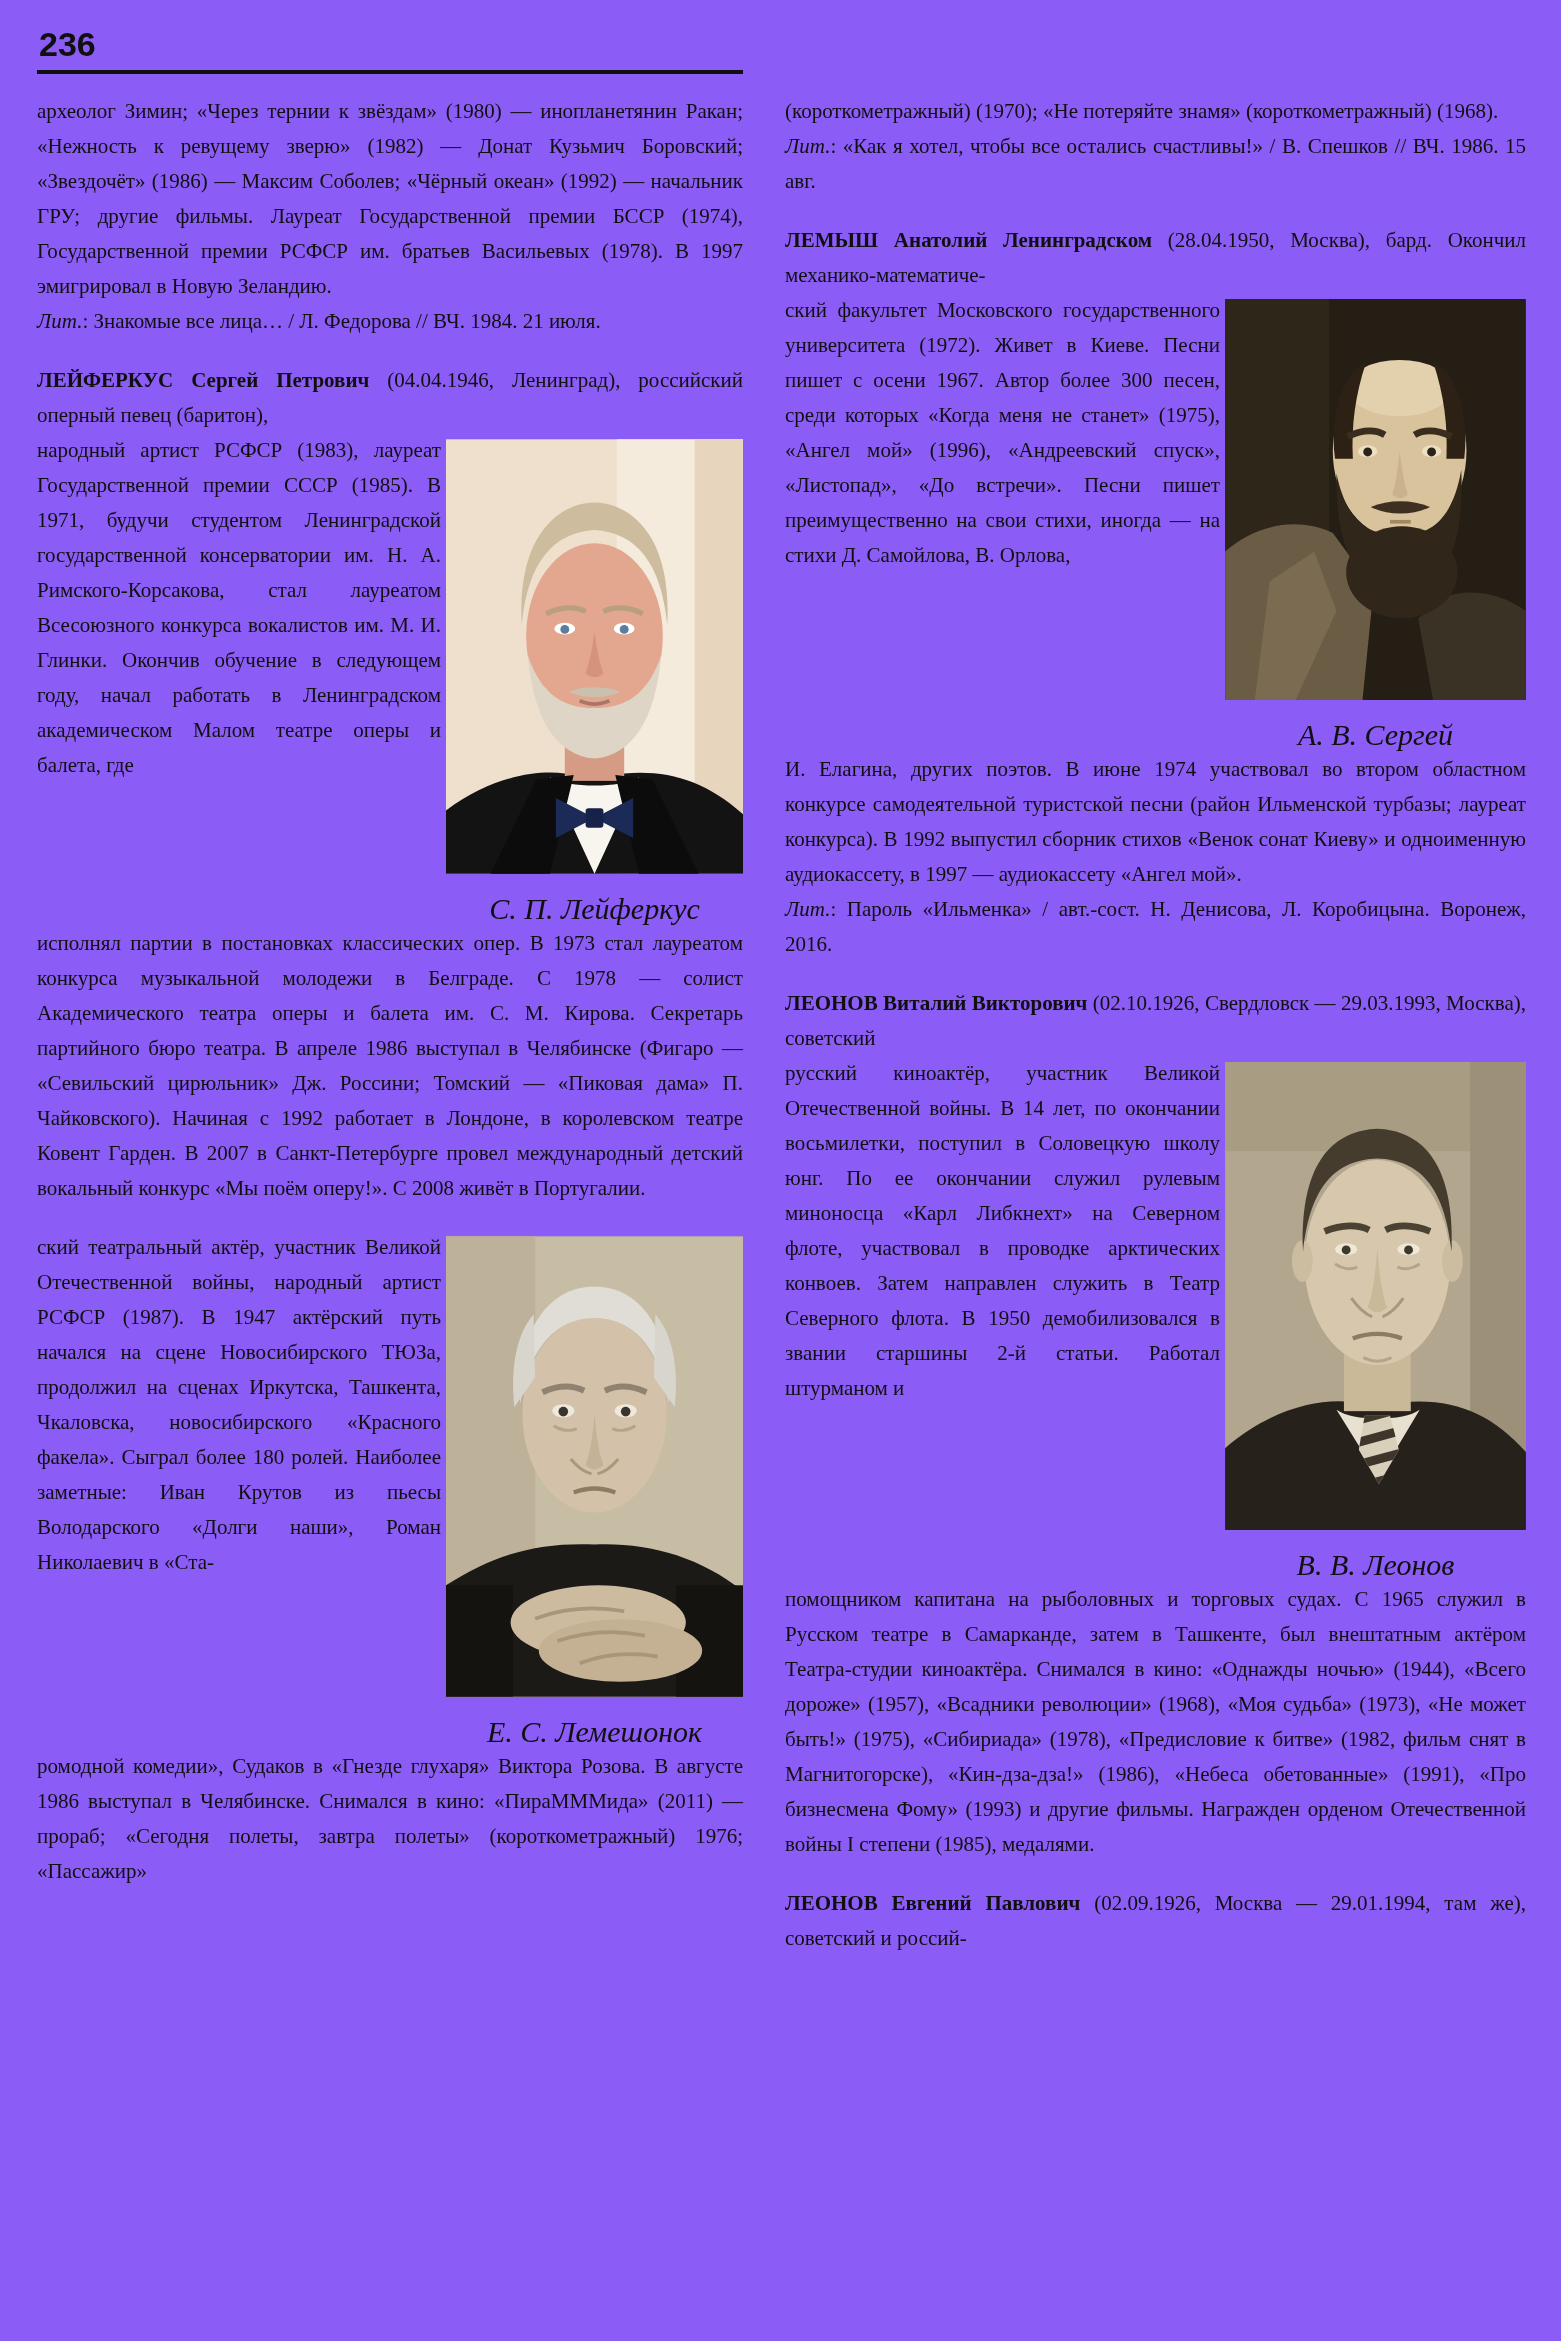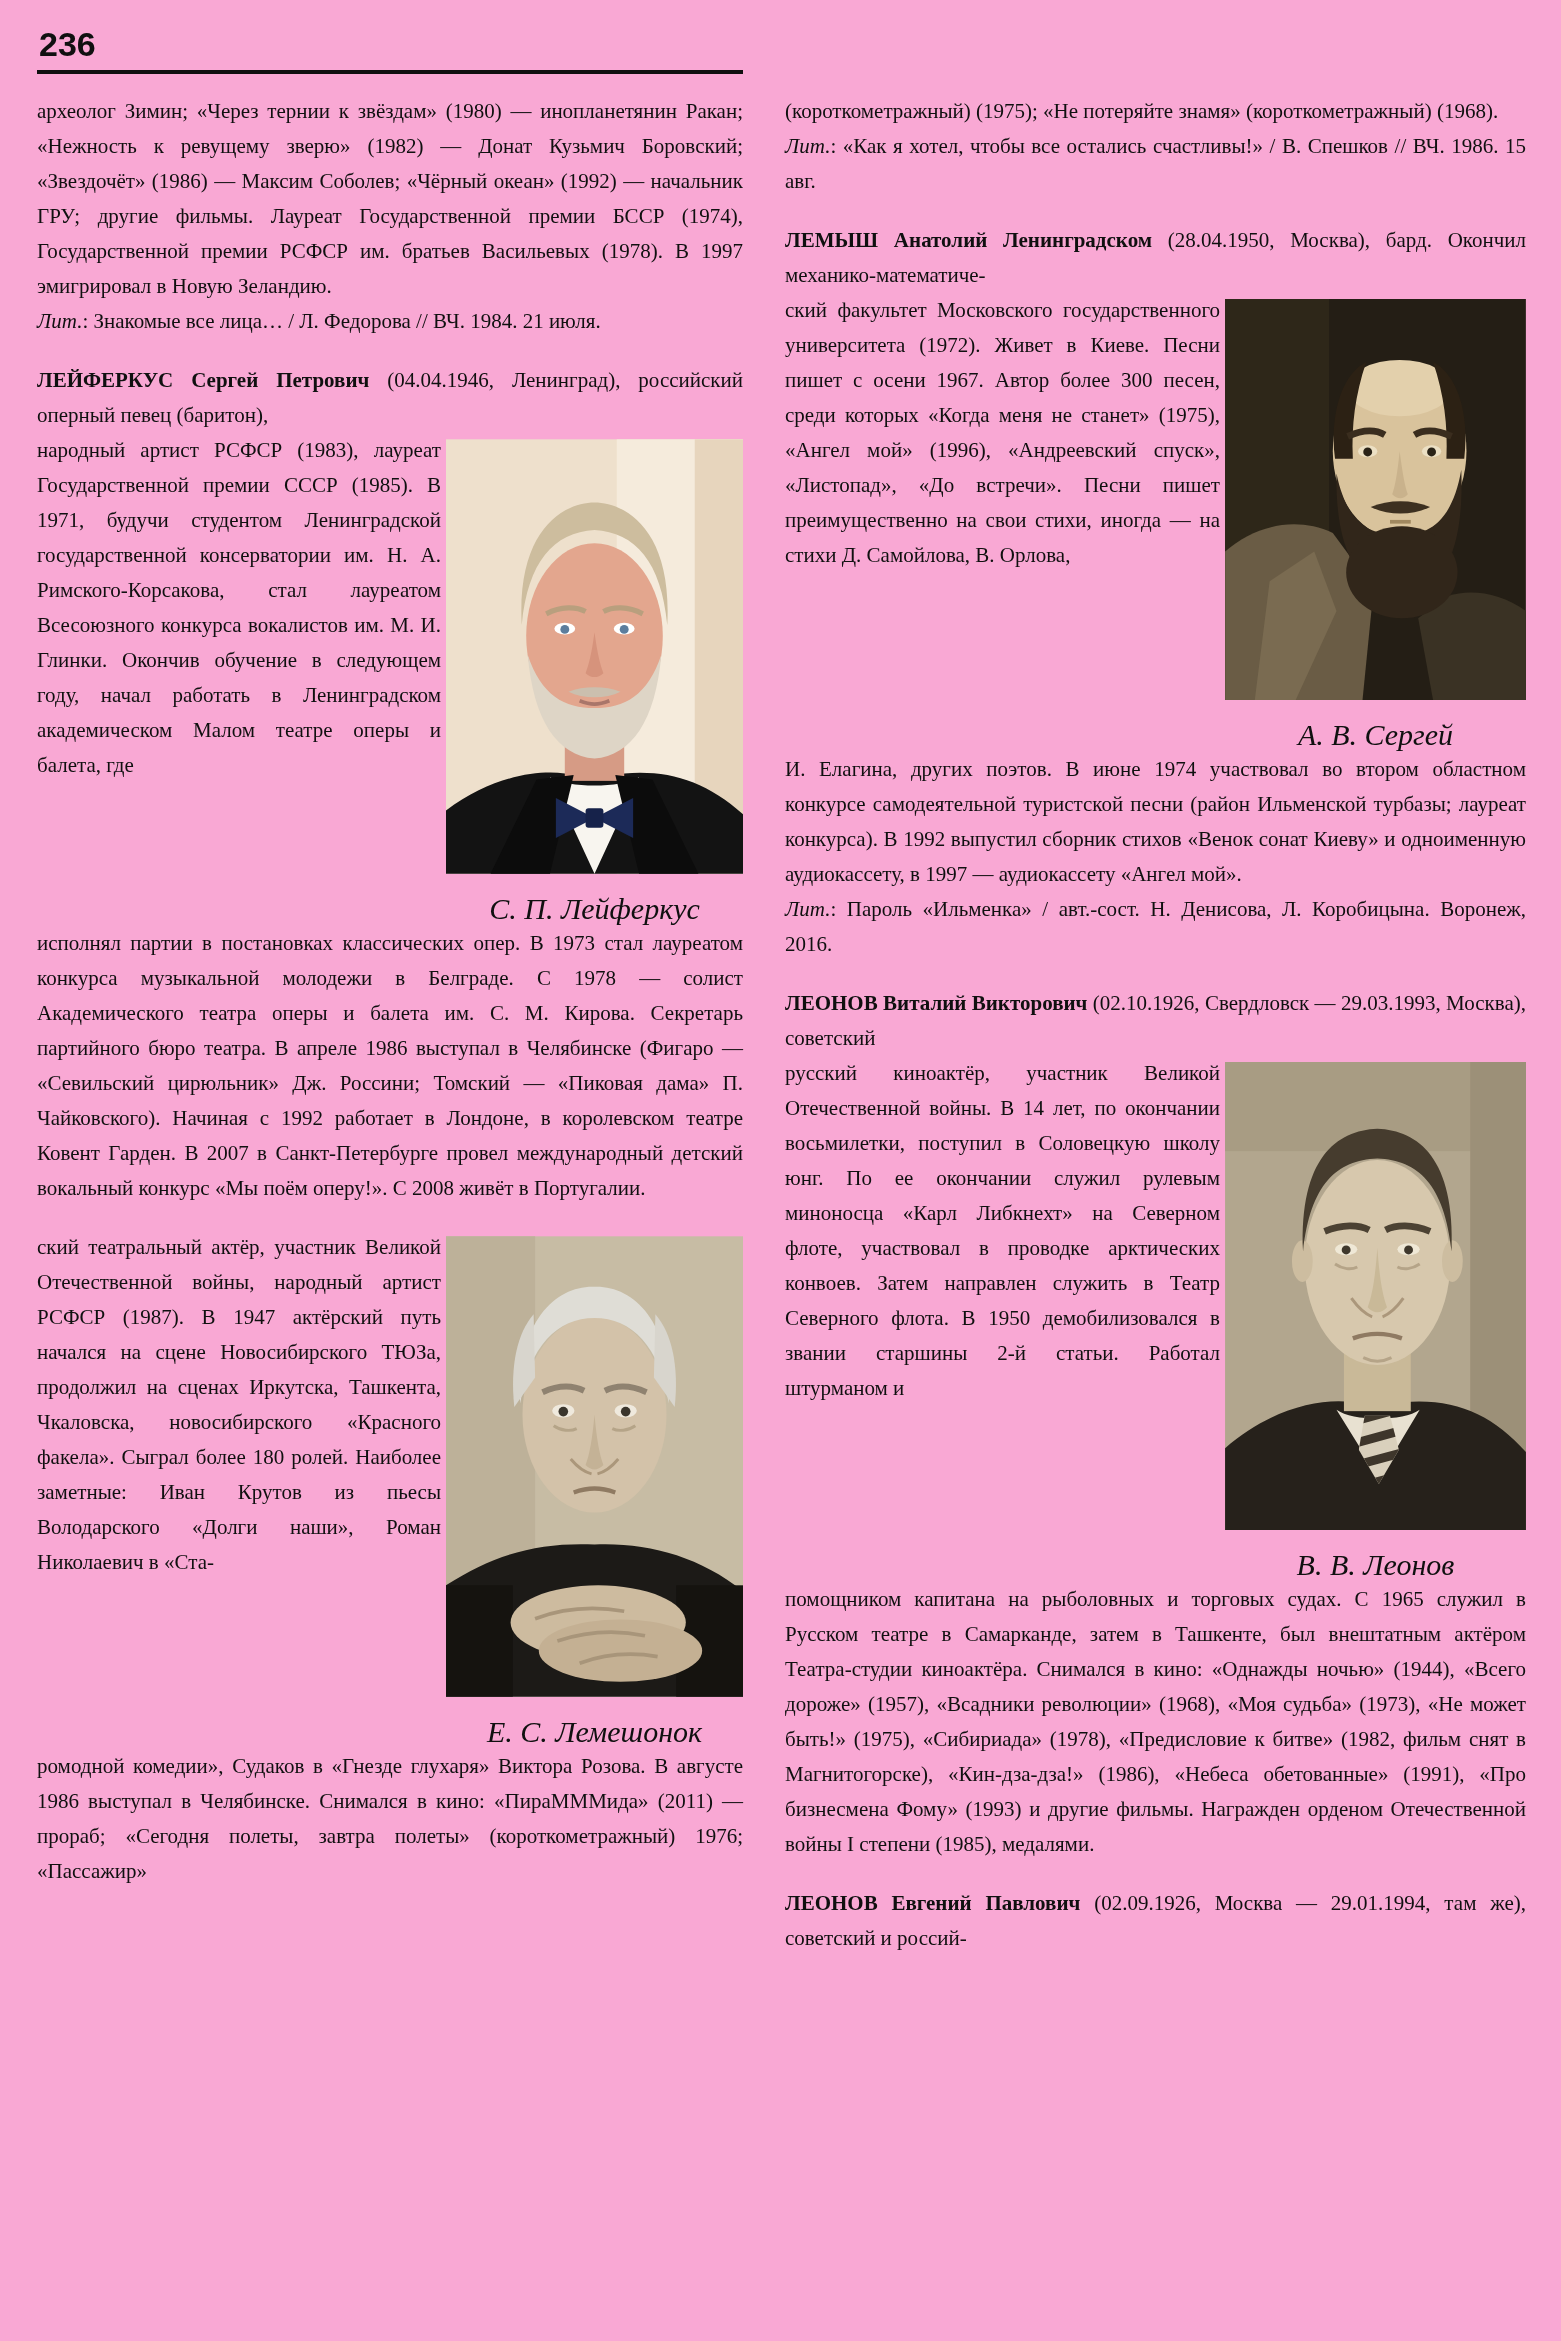--- a/index.html
+++ b/index.html
@@ -1,16 +1,16 @@
 <!DOCTYPE html>
 <html style="font-size:12px"><head>
 <meta charset="utf-8">
 <style>
   html,body{margin:0;padding:0;background:#888;}
-  .page{position:relative;width:1561px;height:2342px;background:#f9a8d4;
+  .page{position:relative;width:1561px;height:2342px;background:#8b5cf6;
         font-family:"Liberation Serif","DejaVu Serif",serif;color:#101010;overflow:hidden;}
   .page-number{position:absolute;left:39px;top:27px;font-size:34px;line-height:1;
                font-family:"Liberation Sans","DejaVu Sans",sans-serif;font-weight:600;}
   .header-rule{position:absolute;left:37px;top:70px;width:706px;height:3.7px;background:#101010;}
   .col{position:absolute;top:94px;}
   .col-left{left:37px;width:706px;}
   .col-right{left:785px;width:741px;}
   .para{margin:0;font-size:21px;line-height:35px;text-align:justify;}
   .headword{font-weight:bold;}
   .lit-label{font-style:italic;}
@@ -108,21 +108,21 @@
           </span>
           <figcaption class="photo-caption">Е. С. Лемешонок</figcaption>
         </figure>
       </div>
       <p class="para">ромодной комедии», Судаков в «Гнезде глухаря» Виктора Розова. В августе 1986 выступал в Челябинске. Снимался в кино: «ПираМММида» (2011) — прораб; «Сегодня полеты, завтра полеты» (короткометражный) 1976; «Пассажир»</p>
     </section>
   </div>
 
   <div class="col col-right">
 
-    <p class="para">(короткометражный) (1975); «Не потеряйте знамя» (короткометражный) (1968).</p>
+    <p class="para">(короткометражный) (1970); «Не потеряйте знамя» (короткометражный) (1968).</p>
     <p class="para"><i class="lit-label">Лит.</i><span>: «Как я хотел, чтобы все остались счастливы!» / В. Спешков // ВЧ. 1986. 15 авг.</span></p>
 
     <section class="entry">
       <p class="para"><b class="headword">ЛЕМЫШ Анатолий Ленинградском</b><span> (28.04.1950, Москва), бард. Окончил механико-математиче-</span></p>
       <div class="wrap-row">
         <p class="para narrow">ский факультет Московского государственного университета (1972). Живет в Киеве. Песни пишет с осени 1967. Автор более 300 песен, среди которых «Когда меня не станет» (1975), «Ангел мой» (1996), «Андреевский спуск», «Листопад», «До встречи». Песни пишет преимущественно на свои стихи, иногда — на стихи Д. Самойлова, В. Орлова,</p>
         <figure class="photo-fig">
           <span class="photo">
             <svg width="301" height="401" viewBox="0 0 405 540">
               <rect width="405" height="540" fill="#241e15"></rect>

